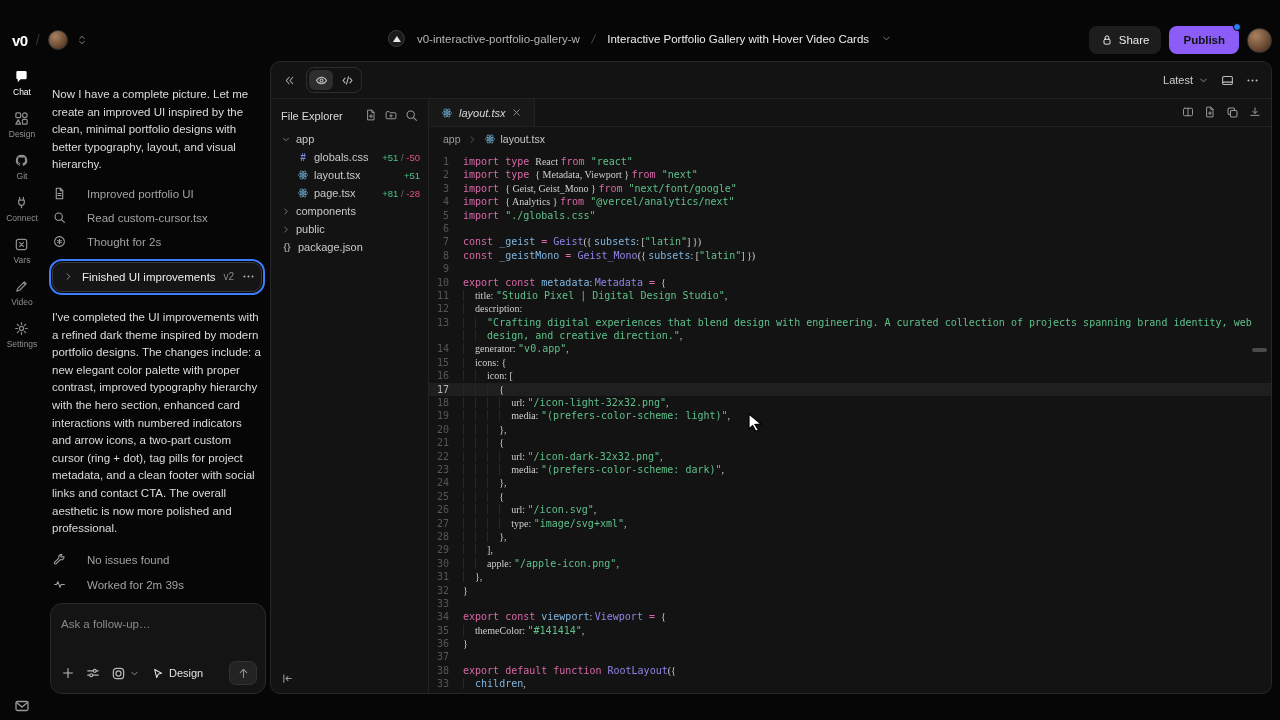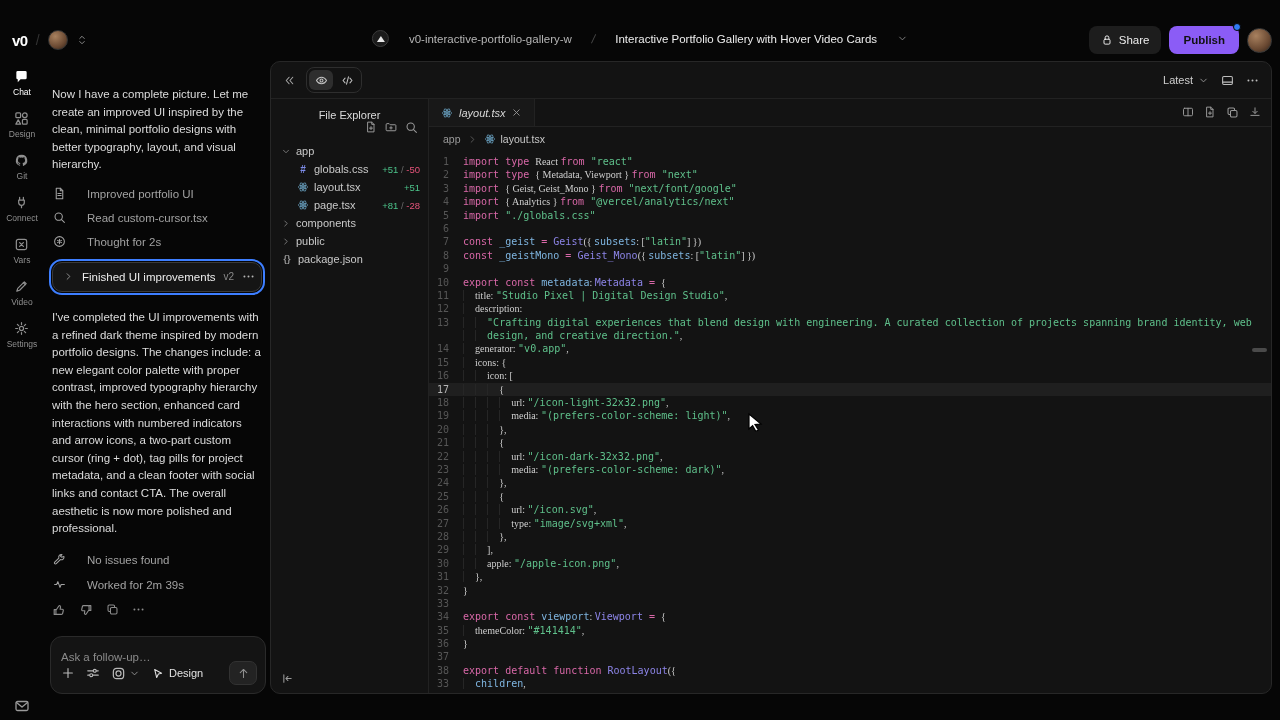--- a/index.html
+++ b/index.html
@@ -6,21 +6,21 @@
   html,body { background:#000; }
   body { font-family:"Liberation Sans", sans-serif; }
   .app { position:relative; width:1280px; height:720px; background:#060606; overflow:hidden; color:#e6e6e6; }
 
   
   .topbar-left { position:absolute; left:12px; top:28px; display:flex; align-items:center; gap:8px; height:24px; }
   .v0-logo { font-weight:800; font-size:15px; letter-spacing:-0.5px; color:#fff; }
   .tb-slash { color:#333; font-size:14px; }
   .avatar-sm { width:20px; height:20px; border-radius:50%; background:radial-gradient(circle at 35% 30%, #a8815f, #6b4a33 60%, #2d1f16); border:1px solid #333; }
   .updown { color:#8a8a8a; }
-  .topbar-center { position:absolute; left:50%; top:30px; transform:translateX(-50%); display:flex; align-items:center; gap:20px; white-space:nowrap; }
+  .topbar-center { position:absolute; left:50%; top:30px; transform:translateX(-50%); display:flex; align-items:center; gap:12px; white-space:nowrap; }
   .proj-ico { width:17px; height:17px; border-radius:50%; background:#1b1b1b; border:1px solid #3a3a3a; display:flex; align-items:center; justify-content:center; }
   .proj-ico .tri { width:0; height:0; border-left:4px solid transparent; border-right:4px solid transparent; border-bottom:6px solid #e8e8e8; }
   .proj-name { color:#b5b5b5; font-size:11.5px; }
   .crumb-sep { color:#4a4a4a; font-size:12px; transform:skewX(-12deg); }
   .chat-title { color:#ededed; font-size:11.5px; }
   .topbar-right { position:absolute; right:8px; top:26px; display:flex; align-items:center; gap:8px; }
   .btn-share { display:flex; align-items:center; gap:6px; height:28px; padding:0 12px; background:#1d1d1d; border:none; border-radius:8px; color:#ececec; font-size:11.5px; font-family:inherit; }
   .btn-publish { position:relative; height:28px; padding:0 14px; background:#8b5cf6; border:none; border-radius:8px; color:#111; font-weight:600; font-size:11.5px; font-family:inherit; }
   .pub-dot { position:absolute; right:-2px; top:-3px; width:8px; height:8px; border-radius:50%; background:#2f7cf6; border:1.5px solid #060606; }
   .avatar-lg { width:25px; height:25px; border-radius:50%; background:radial-gradient(circle at 35% 30%, #a8815f, #6b4a33 60%, #2d1f16); border:1px solid #3a3a3a; }
@@ -41,41 +41,41 @@
   .step { display:flex; align-items:center; gap:21px; color:#a2a2a2; font-size:11.5px; cursor:pointer; }
   .step .st-icon { width:14px; height:14px; flex:0 0 auto; display:flex; align-items:center; justify-content:center; }
   .task-card { margin-top:13px; height:30px; display:flex; align-items:center; gap:8px; padding:0 10px; background:#151515; border:1px solid #3a3a3a; border-radius:10px; outline:2px solid #3d7eff; outline-offset:1px; cursor:pointer; }
   .task-card .tc-label { font-size:11.5px; color:#ececec; flex:0 1 auto; white-space:nowrap; }
   .task-card .tc-ver { font-size:10px; color:#8a8a8a; }
   .task-card .tc-more { margin-left:auto; color:#b5b5b5; }
   .summary { margin-top:17px; }
   .status-list { margin-top:15px; display:flex; flex-direction:column; gap:11px; }
   .feedback { margin-top:11px; display:flex; align-items:center; gap:13px; color:#8c8c8c; }
   .feedback .fb { cursor:pointer; display:flex; }
-  .composer { position:absolute; left:6px; right:2px; bottom:26px; height:58px; background:#141414; border:1px solid #2a2a2a; border-radius:12px; padding:10px 10px 8px; }
+  .composer { position:absolute; left:6px; right:2px; bottom:26px; height:91px; background:#141414; border:1px solid #2a2a2a; border-radius:12px; padding:10px 10px 8px; }
   .composer input { width:100%; background:transparent; border:none; outline:none; color:#ddd; font-size:11.5px; font-family:inherit; }
   .composer input::placeholder { color:#8a8a8a; }
   .composer-row { position:absolute; left:10px; right:8px; bottom:8px; display:flex; align-items:center; gap:11px; color:#b8b8b8; }
   .composer-row .ci { display:flex; align-items:center; cursor:pointer; }
   .mode { display:flex; align-items:center; gap:5px; font-size:11px; color:#e2e2e2; cursor:pointer; }
   .send-btn { margin-left:auto; width:28px; height:24px; background:#232323; border:1px solid #323232; border-radius:7px; display:flex; align-items:center; justify-content:center; color:#8f8f8f; cursor:pointer; }
 
   
   .panel { position:absolute; left:270px; top:61px; width:1002px; height:633px; background:#131313; border:1px solid #272727; border-radius:10px; overflow:hidden; }
   .panel-toolbar { height:37px; display:flex; align-items:center; padding:0 12px; border-bottom:1px solid #222; }
   .tb-collapse { color:#aaa; display:flex; cursor:pointer; margin-right:10px; }
   .view-pill { display:flex; align-items:center; border:1px solid #2e2e2e; border-radius:8px; padding:2px; gap:2px; }
   .view-seg { width:24px; height:20px; border-radius:6px; display:flex; align-items:center; justify-content:center; color:#c0c0c0; cursor:pointer; }
   .view-seg.sel { background:#2e2e2e; }
   .tb-right { margin-left:auto; display:flex; align-items:center; gap:12px; color:#bdbdbd; }
   .version { display:flex; align-items:center; gap:5px; font-size:11px; color:#cfcfcf; cursor:pointer; }
   .panel-body { display:flex; height:calc(100% - 37px); }
 
   .explorer { width:158px; border-right:1px solid #222; position:relative; padding-top:10px; }
-  .exp-head { display:flex; align-items:center; padding:0 10px 8px;flex-direction:column; }
+  .exp-head { display:flex; align-items:center; padding:0 10px 8px; }
   .exp-title { font-size:11px; color:#dadada; }
   .exp-actions { margin-left:auto; display:flex; gap:8px; color:#9a9a9a; }
   .exp-actions span { cursor:pointer; display:flex; }
   .tree { font-size:11px; color:#c9c9c9; }
   .tree-row { height:18px; display:flex; align-items:center; gap:5px; padding-right:8px; cursor:pointer; }
   .tree-row .tw { width:10px; color:#8a8a8a; display:flex; }
   .tree-row .ficon { width:12px; display:flex; justify-content:center; font-size:10px; }
   .tree-row .diff { margin-left:auto; font-size:9.5px; white-space:nowrap; }
   .diff .add { color:#4cc38a; } .diff .sep { color:#6a6a6a; } .diff .del { color:#e5537a; }
   .exp-bottom { position:absolute; left:10px; bottom:8px; color:#9a9a9a; cursor:pointer; display:flex; }

